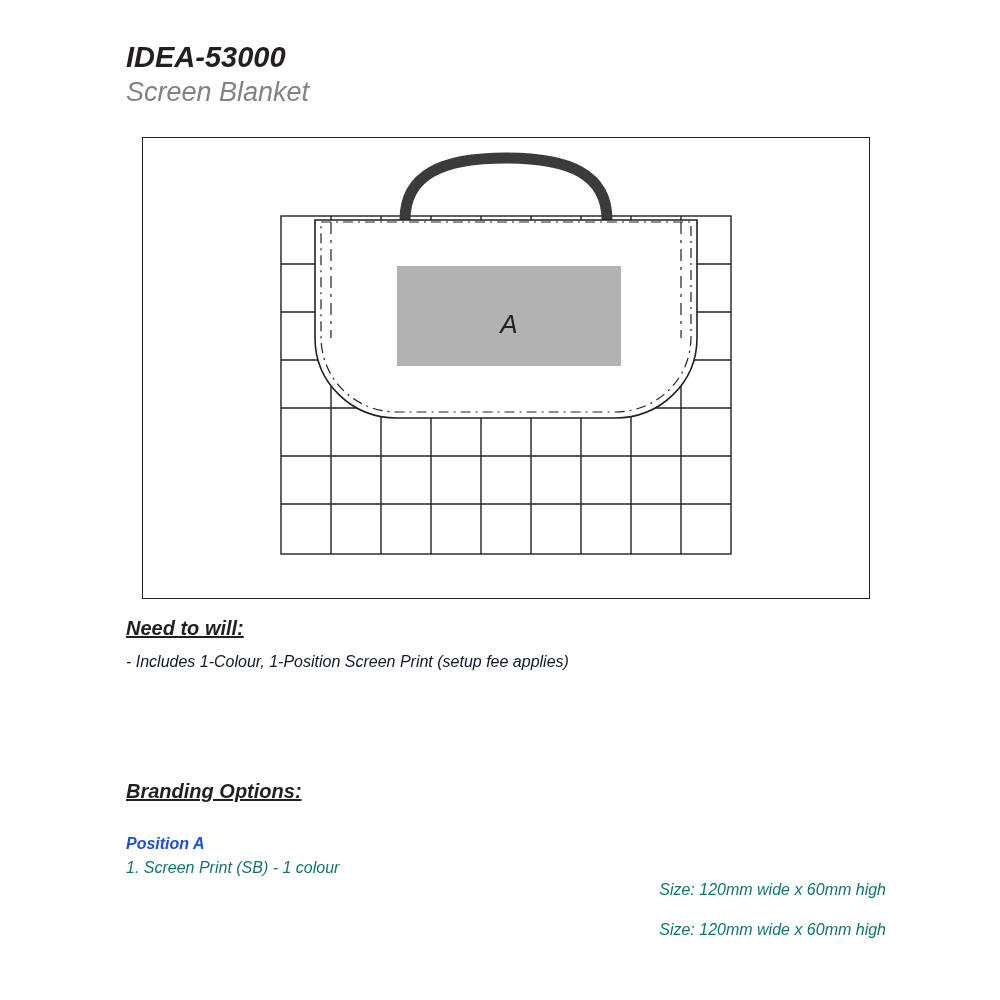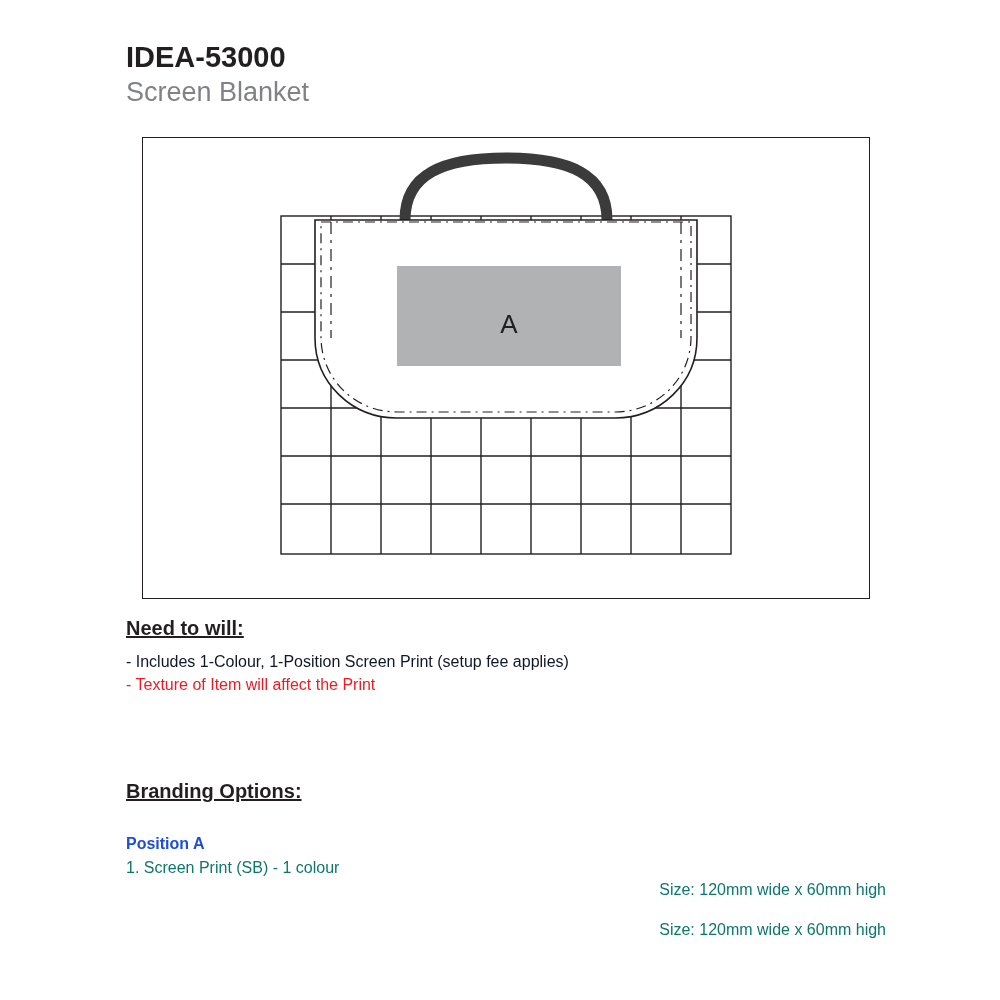--- a/index.html
+++ b/index.html
@@ -14,20 +14,21 @@
     font-family: "Liberation Sans", sans-serif;
     color: #231f20;
     overflow: hidden;
   }
 
   .page {
     position: absolute;
     left: 0; top: 0;
     width: 1000px;
     height: 1000px;
+    font-style: italic;
   }
 
   
   .title-block {
     position: absolute;
     left: 126px;
     top: 40px;
     width: 700px;
   }
   .product-code {
@@ -157,21 +158,20 @@
       <line x1="538" y1="84" x2="538" y2="200" stroke="#231f20" stroke-width="1.2" stroke-dasharray="12 6 3 6"></line>
 
       <rect x="254" y="128" width="224" height="100" fill="#b0b2b4"></rect>
       <text x="366" y="195" text-anchor="middle" font-family="Liberation Sans, sans-serif" font-size="26" fill="#231f20">A</text>
     </svg>
   </div>
 
   <div class="need-to-know">
     <div class="section-heading">Need to will:</div>
     <p class="need-line">- Includes 1-Colour, 1-Position Screen Print (setup fee applies)</p>
-    <p class="need-line warn">- Texture of Item will affect the Print</p>
   </div>
 
   <div class="branding">
     <div class="section-heading">Branding Options:</div>
     <div class="position-label">Position A</div>
 
     <div class="brand-item">
       <p class="brand-line">1. Screen Print (SB) - 1 colour</p>
       <p class="brand-line sub">Size: 120mm wide x 60mm high</p>
     </div>

